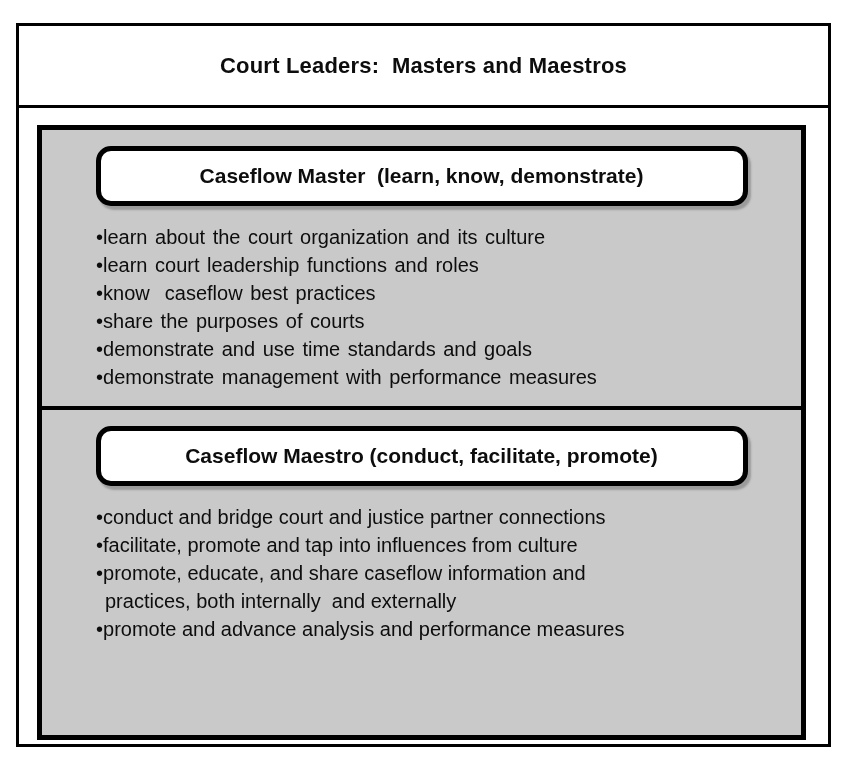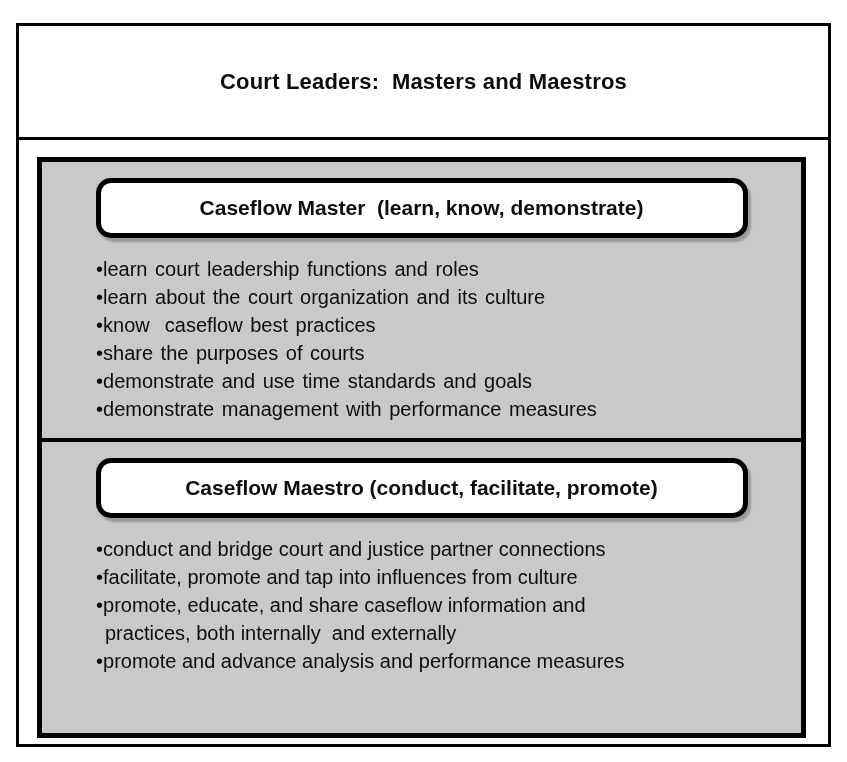--- a/index.html
+++ b/index.html
@@ -21,21 +21,21 @@
     overflow:hidden;
   }
   .frame{
     position:absolute;
     left:16px;top:23px;
     width:815px;height:724px;
     border:3px solid var(--border);
     background:var(--page-bg);
   }
   .title-band{
-    height:114px;
+    height:82px;
     border-bottom:3px solid var(--border);
     display:flex;align-items:center;justify-content:center;
   }
   .slide-title{
     margin:0;
     font-size:22px;
     font-weight:bold;
     letter-spacing:0.2px;
     white-space:pre;
   }
@@ -49,21 +49,21 @@
     width:769px;
     border:5px solid var(--border);
     background:var(--panel-bg);
   }
   .panel{background:var(--panel-bg);}
   .panel.first{
     height:264px;
     border-bottom:4px solid var(--border);
   }
   .panel.second{
-    height:275px;
+    height:309px;
   }
   .pill{
     width:652px;
     height:60px;
     margin:16px auto 17px auto;
     background:var(--pill-bg);
     border:5px solid var(--border);
     border-radius:15px;
     box-shadow:3px 4px 2px var(--pill-shadow);
     display:flex;align-items:center;justify-content:center;
@@ -90,22 +90,22 @@
     <h1 class="slide-title">Court Leaders:&nbsp; Masters and Maestros</h1>
   </div>
   <div class="body-area">
     <div class="panel-stack">
 
       <section class="panel first">
         <div class="pill">
           <span class="pill-label">Caseflow Master&nbsp; (learn, know, demonstrate)</span>
         </div>
         <div class="bullets">
+          <div class="bullet-line">•learn about the court organization and its culture</div>
           <div class="bullet-line">•learn court leadership functions and roles</div>
-          <div class="bullet-line">•learn about the court organization and its culture</div>
           <div class="bullet-line">•know&nbsp; caseflow best practices</div>
           <div class="bullet-line">•share the purposes of courts</div>
           <div class="bullet-line">•demonstrate and use time standards and goals</div>
           <div class="bullet-line">•demonstrate management with performance measures</div>
         </div>
       </section>
 
       <section class="panel second">
         <div class="pill">
           <span class="pill-label">Caseflow Maestro (conduct, facilitate, promote)</span>

